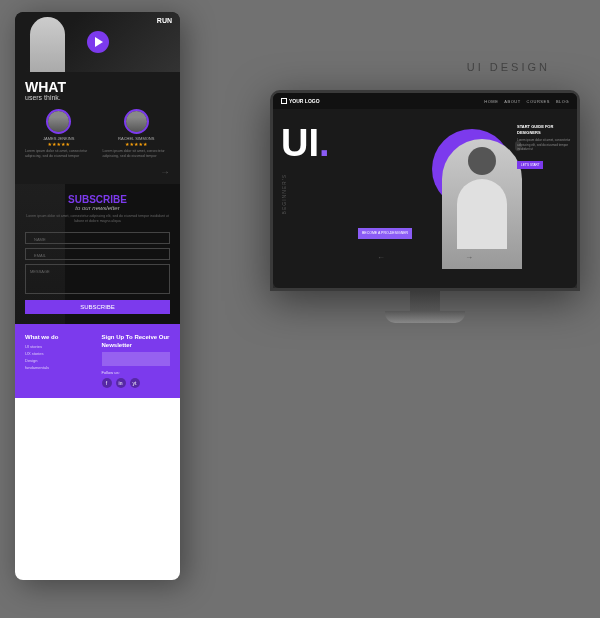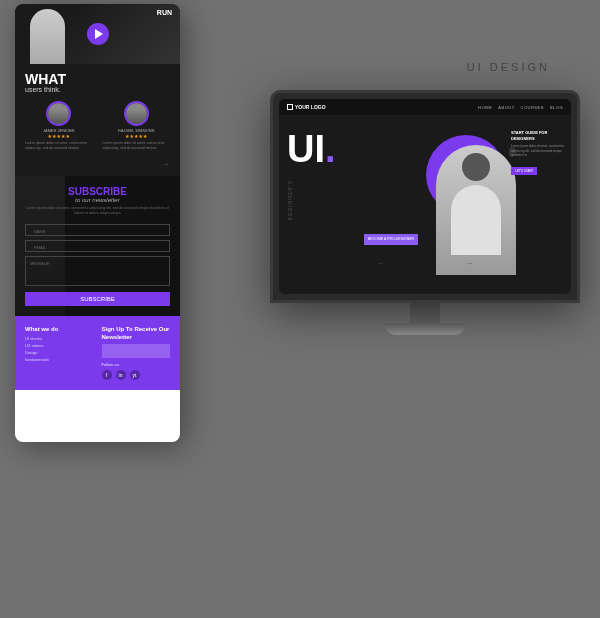--- a/index.html
+++ b/index.html
@@ -42,21 +42,20 @@
     
     .monitor-wrapper {
       position: absolute;
       top: 90px;
       right: 20px;
       width: 310px;
     }
     .monitor-screen-outer {
       background: #2a2a2a;
       border-radius: 10px 10px 0 0;
-      padding: 6px;
       box-shadow: 0 10px 40px rgba(0,0,0,0.5);
       border: 3px solid #3a3a3a;
     }
     .monitor-screen {
       background: #1a1a1a;
       border-radius: 6px;
       overflow: hidden;
       height: 195px;
       position: relative;
     }
@@ -232,24 +231,24 @@
       width: 80px;
       height: 12px;
       background: linear-gradient(180deg, #555, #888);
       border-radius: 0 0 10px 10px;
       margin: 0 auto;
     }
 
     
     .mobile-wrapper {
       position: absolute;
-      top: 4px;
+      top: 12px;
       left: 15px;
       width: 165px;
-      height: 438px;
+      height: 568px;
     }
     .mobile-frame {
       background: #fff;
       border-radius: 8px;
       overflow: hidden;
       width: 100%;
       height: 100%;
       box-shadow: 5px 5px 30px rgba(0,0,0,0.4);
     }
 

